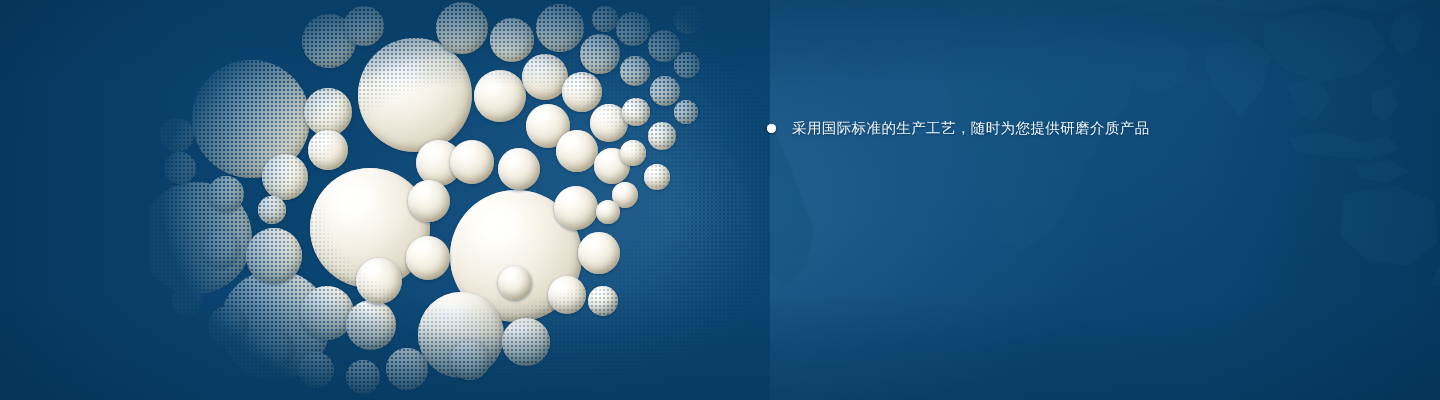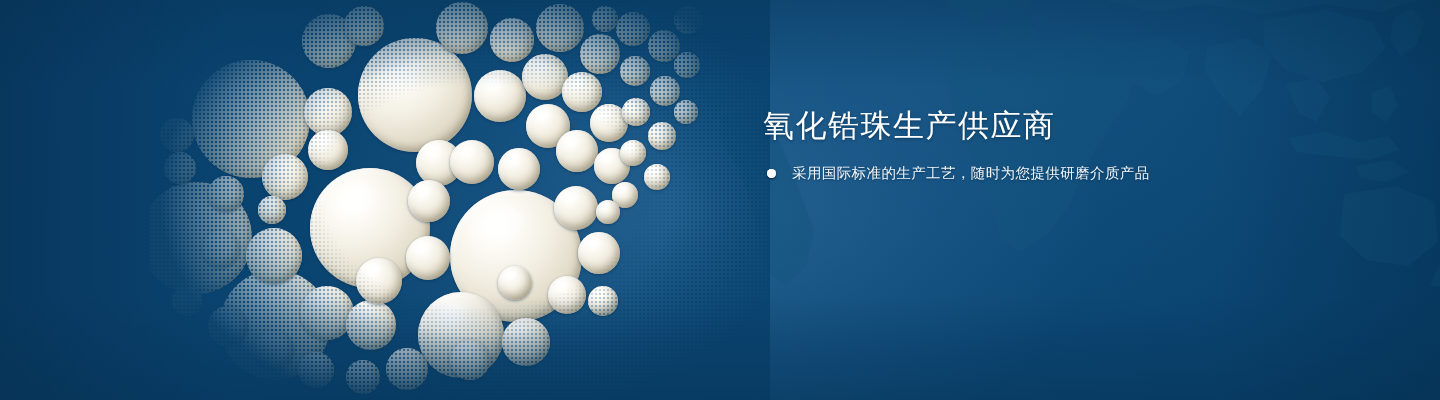--- a/index.html
+++ b/index.html
@@ -264,21 +264,20 @@
       <div class="bead" style="left:438px;top:286px;width:30px;height:30px;"></div>
       <div class="bead" style="left:348px;top:266px;width:34px;height:34px;"></div>
     </div>
     <div class="cluster-fade"></div>
     <div class="halftone"></div>
   </div>
 
   <div class="vignette"></div>
 
   <div class="copy">
-    <h1 class="headline">氧化锆珠生产供应商</h1>
 
     <ul class="bullets">
       <li class="bullet">
         <span class="dot"></span>
       </li>
       <li class="bullet">
         <span class="dot"></span>
         <span>采用国际标准的生产工艺，随时为您提供研磨介质产品</span>
       </li>
     </ul>

